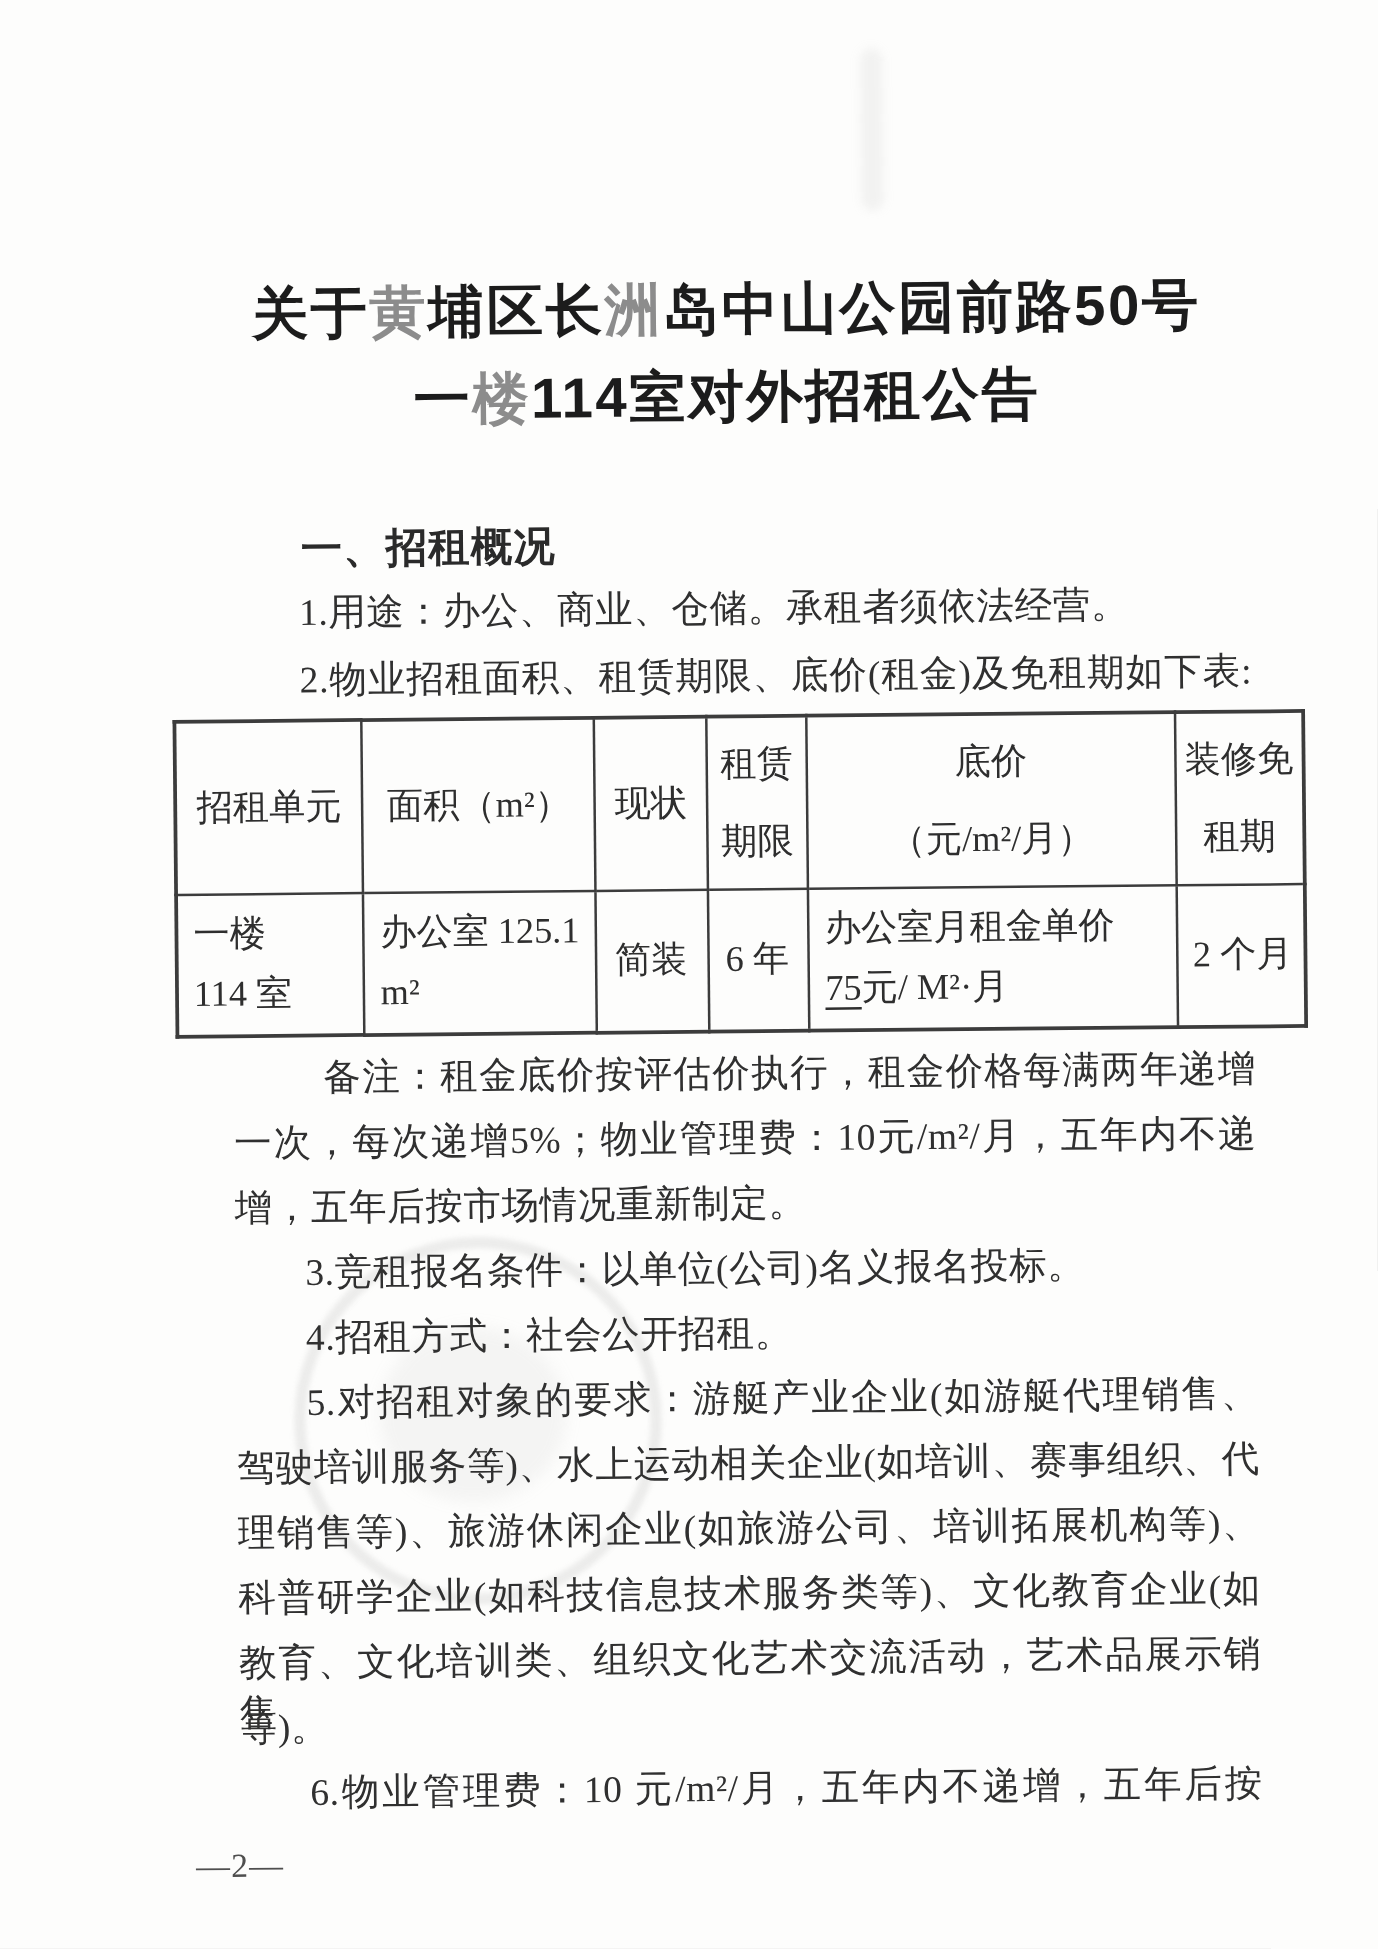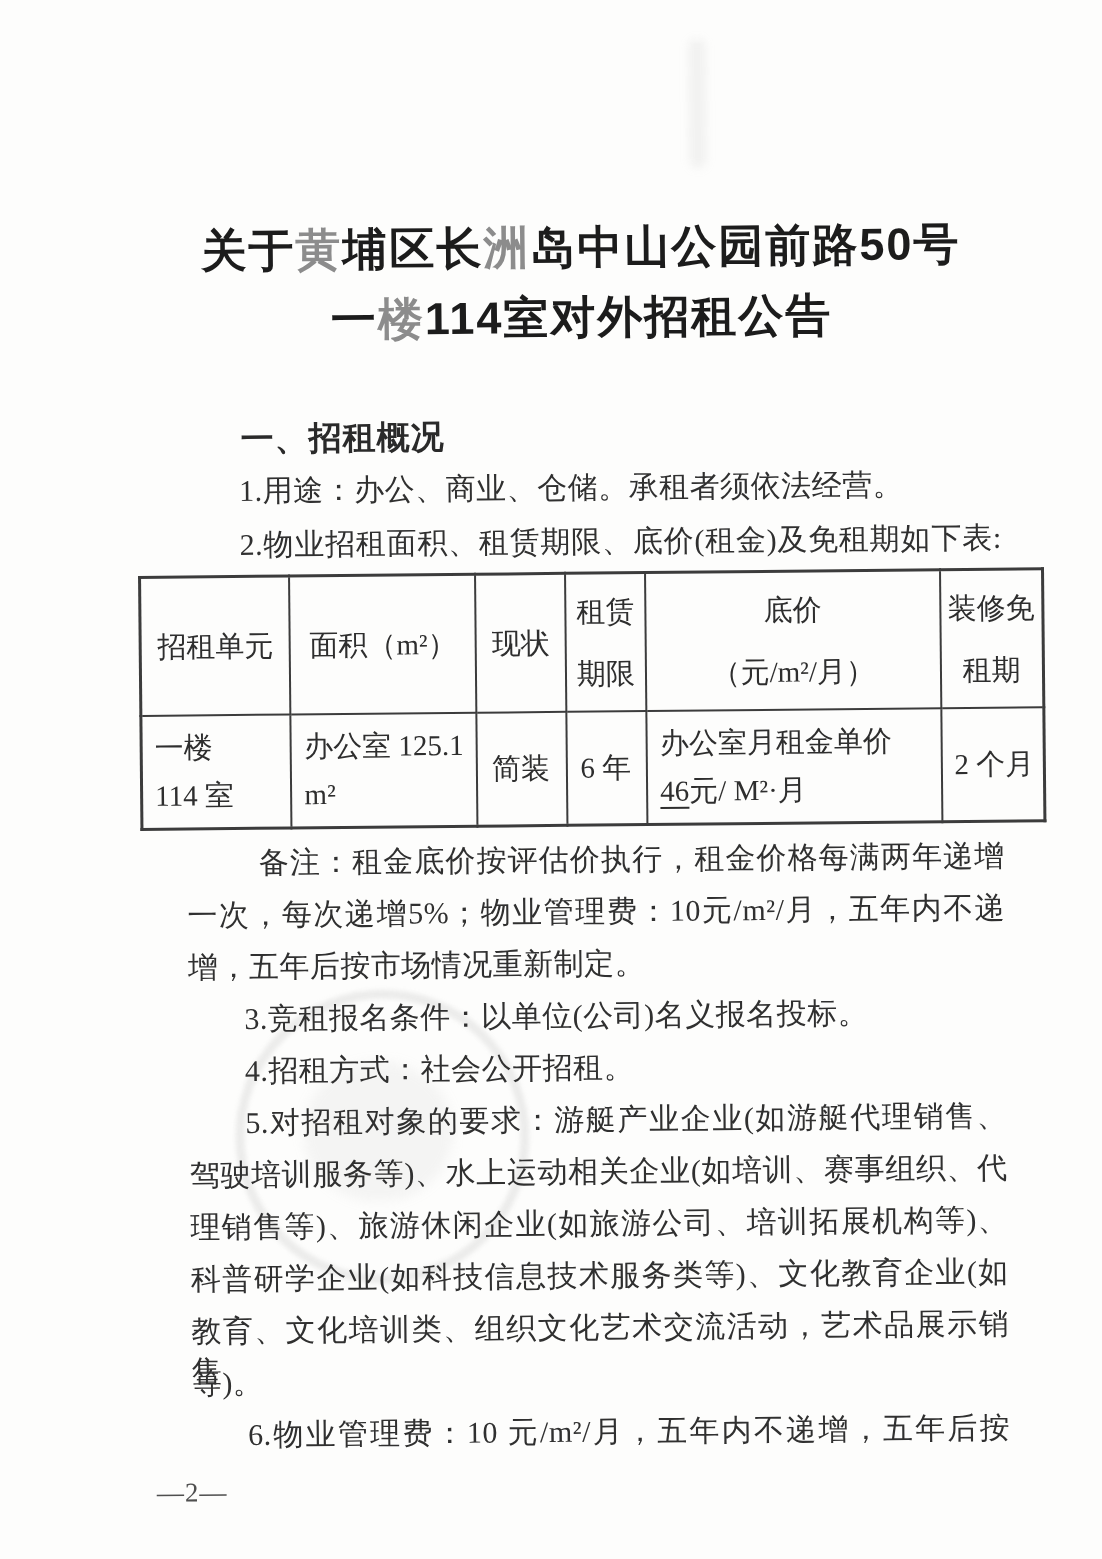--- a/index.html
+++ b/index.html
@@ -133,21 +133,21 @@
           <div class="cell-line">m²</div>
         </td>
         <td class="bc center">
               <div class="cell-line">简装</div>
             </td>
         <td class="bc center">
               <div class="cell-line">6 年</div>
             </td>
         <td class="bc">
           <div class="cell-line">办公室月租金单价</div>
-          <div class="cell-line"><span class="u46">46</span><span>元/ M²·月</span></div>
+          <div class="cell-line"><span class="u46">75</span><span>元/ M²·月</span></div>
         </td>
         <td class="bc">
               <div class="cell-line">2 个月</div>
             </td>
       </tr>
     </tbody>
       </table>
 
     <div class="bline ind-note stretch" style="top:840px">备注：租金底价按评估价执行，租金价格每满两年递增</div>
     <div class="bline stretch" style="top:892px">一次，每次递增5%；物业管理费：10元/m²/月，五年内不递</div>

